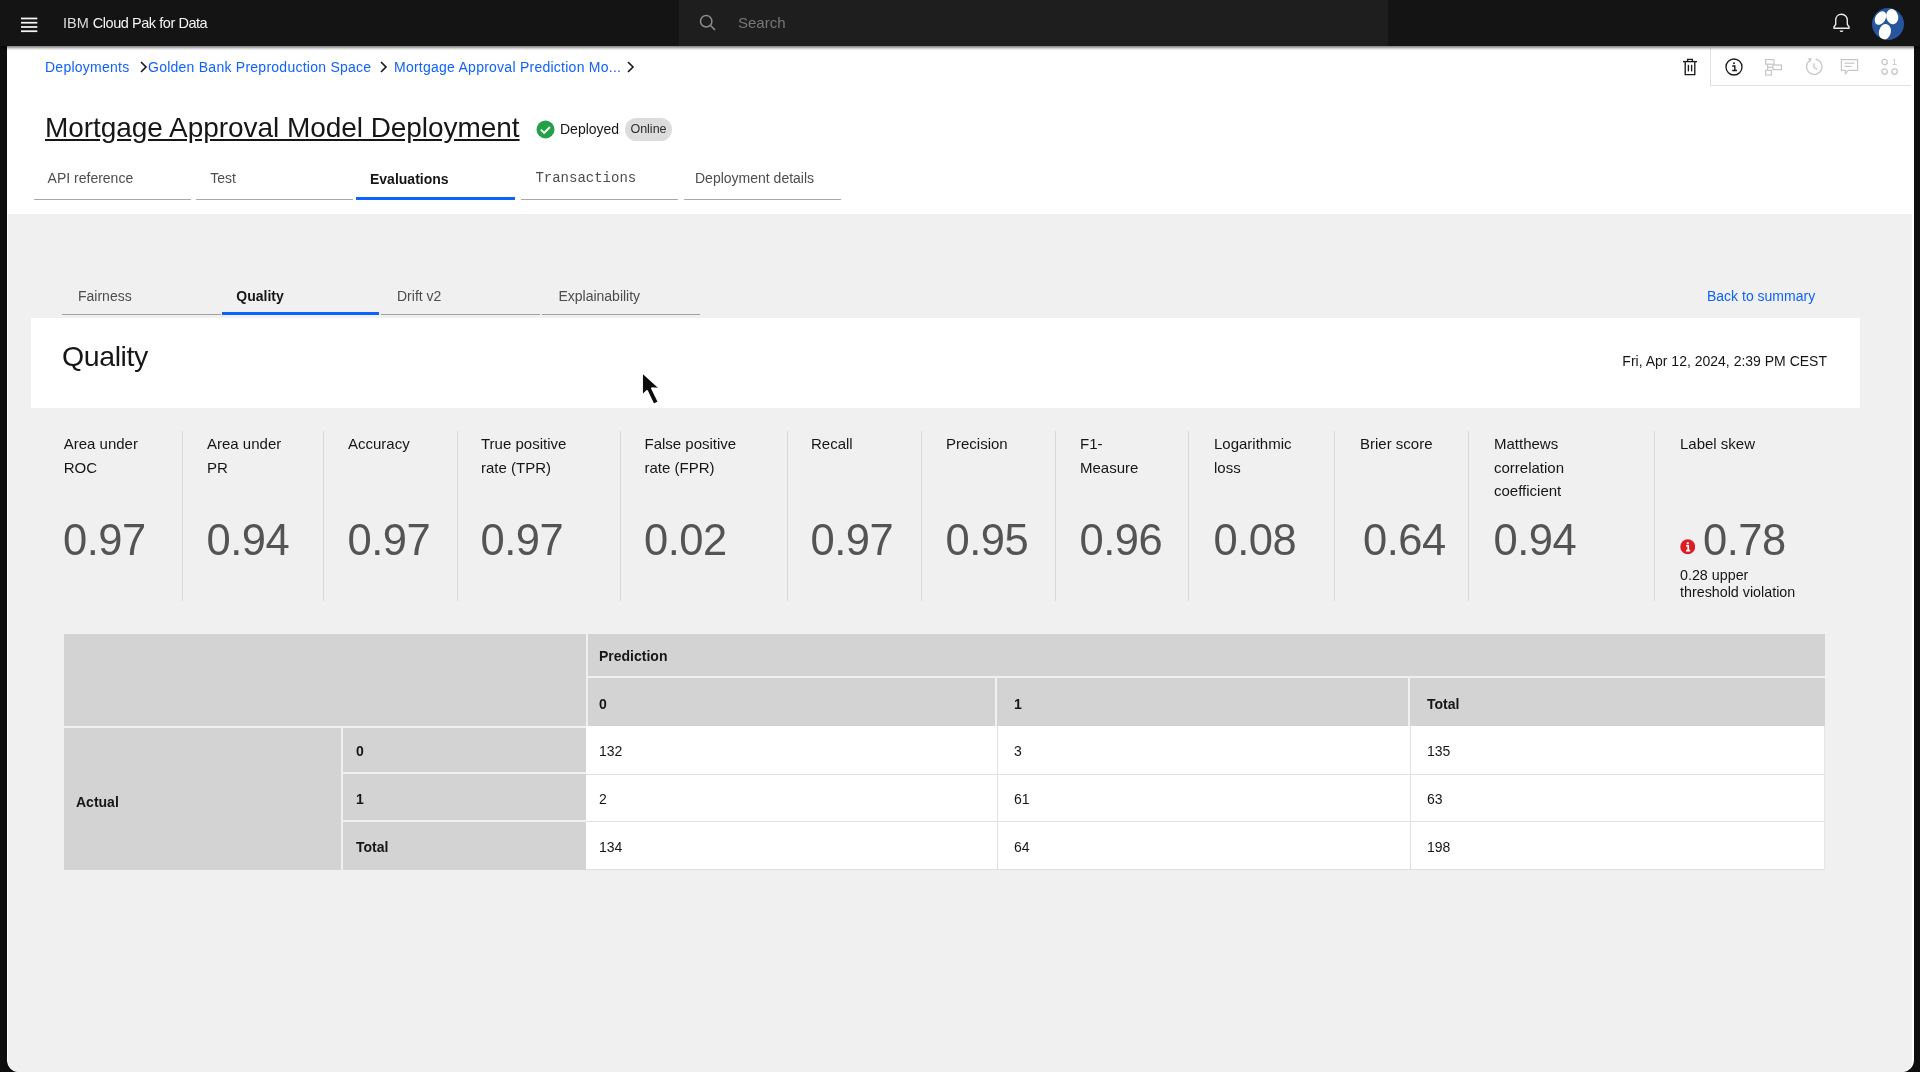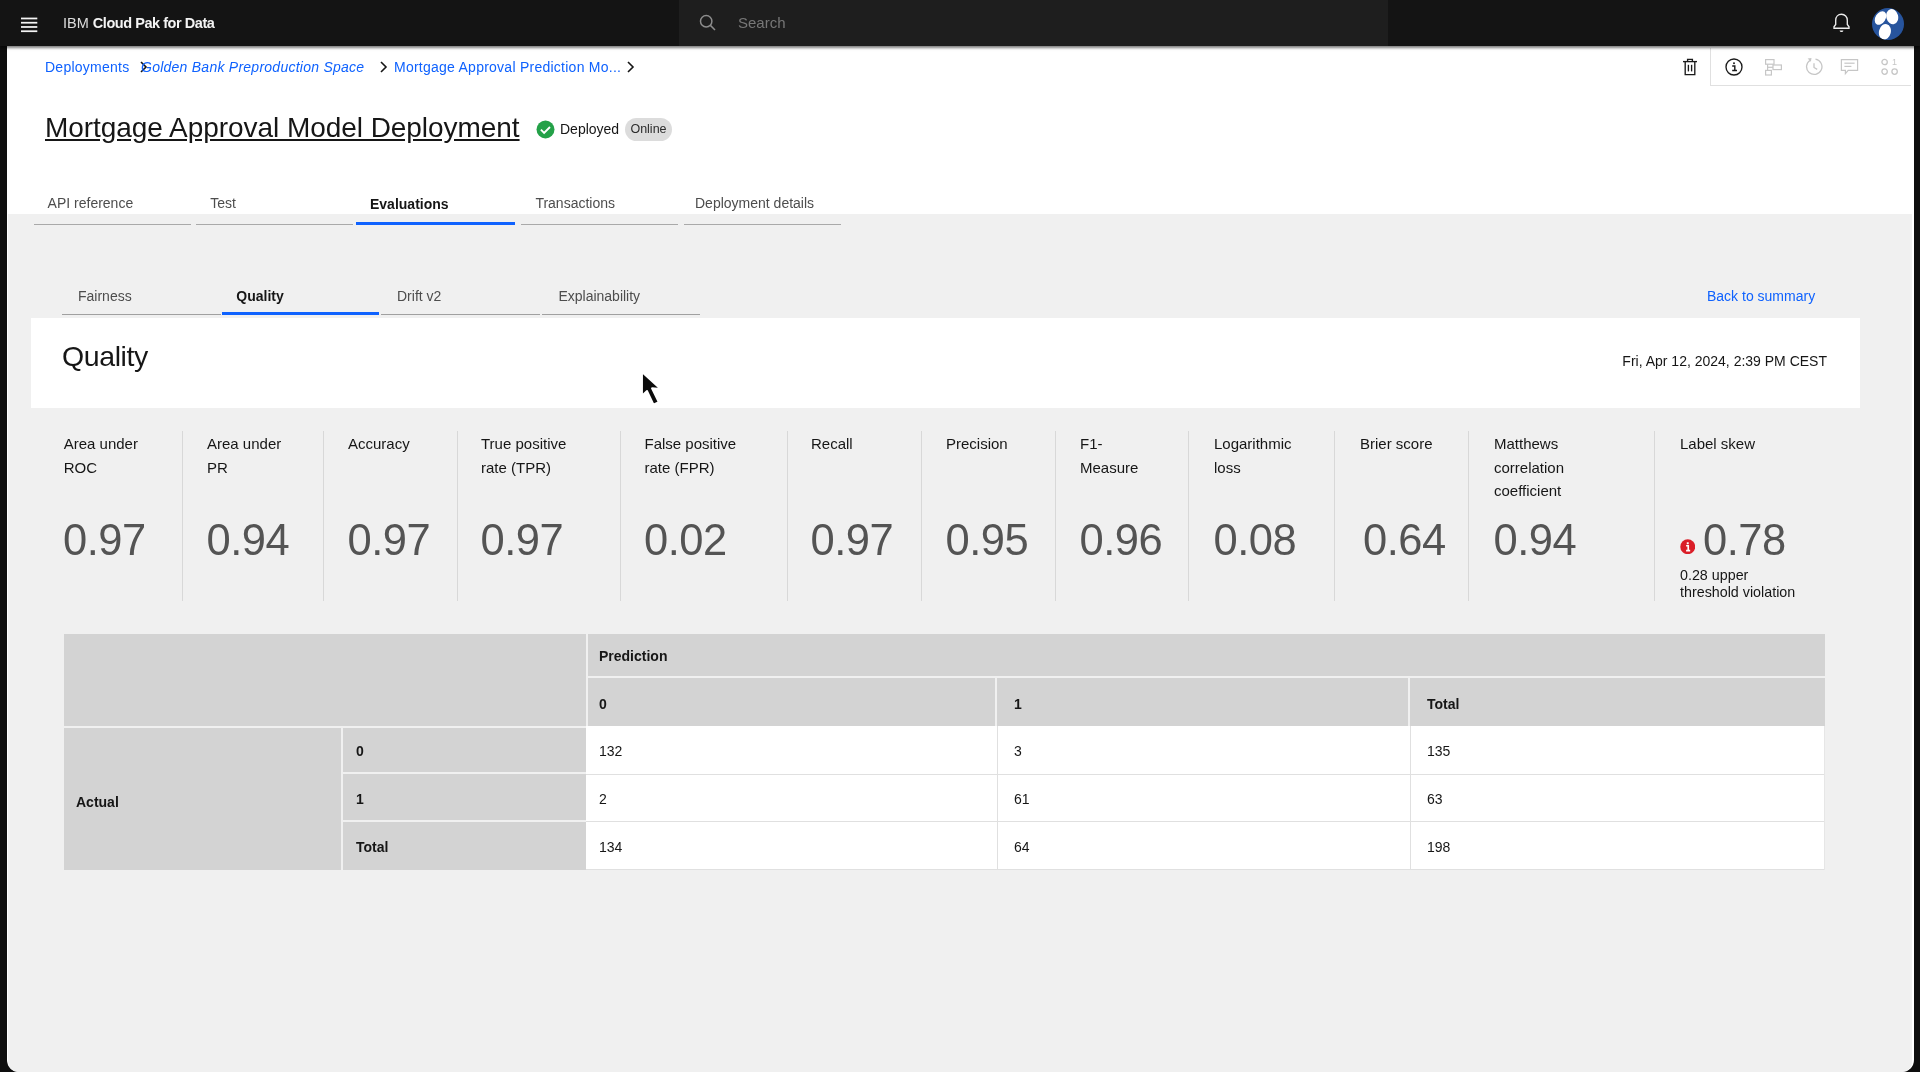--- a/index.html
+++ b/index.html
@@ -6,35 +6,35 @@
   html,body { width:1920px; height:1072px; overflow:hidden; }
   body { background:#0e0e0e; font-family:"Liberation Sans", sans-serif; position:relative; }
   .abs { position:absolute; }
   
   #header { position:absolute; left:0; top:0; width:1920px; height:46px; background:#141414; box-shadow:0 1.5px 2.5px rgba(0,0,0,0.5); z-index:2; }
   #searchbar { position:absolute; left:679px; top:0; width:709px; height:46px; background:#1e1e1e; z-index:3; }
   #searchtxt { position:absolute; left:738px; top:0; height:46px; line-height:46px; font-size:15px; color:#777777; z-index:4; }
   #brand { position:absolute; left:63px; top:0; height:46px; line-height:47px; font-size:14.5px; color:#f4f4f4; z-index:4; }
   #brand .ibm { color:#dcdcdc; font-weight:400; }
   #brand b { letter-spacing:-0.45px; }
-  #brand b { font-weight:700; }
+  #brand b { font-weight:400; }
   
   #shell { position:absolute; left:6.5px; top:46px; width:1907px; height:1026px; background:#ffffff;
            border-radius:0 0 12px 12px; }
   #grayarea { position:absolute; left:8px; top:214px; width:1904px; height:858px; background:#f0f0f0;
               border-radius:0 0 10px 10px; }
   
   .crumb { position:absolute; top:59px; height:16px; line-height:16px; font-size:14px; color:#0f62fe; letter-spacing:0.25px; }
   
   #title { position:absolute; left:45px; top:108px; font-size:28px; color:#161616; letter-spacing:-0.05px; line-height:40px;text-decoration:underline; }
   #deployed { position:absolute; left:560px; top:122px; font-size:14px; color:#161616; line-height:14px; }
   #pill { position:absolute; left:625px; top:117.5px; width:47px; height:23px; background:#dcdcdc; border-radius:12px;
           text-align:center; line-height:23px; font-size:12.5px; color:#2c2c2c; }
   
-  .tab { position:absolute; top:185px; height:40px; font-size:14px; color:#4d4d4d; padding-left:14px;
+  .tab { position:absolute; top:160px; height:40px; font-size:14px; color:#4d4d4d; padding-left:14px;
          border-bottom:1.5px solid #a9a9a9; line-height:37px; }
   .tabsel { border-bottom:3px solid #0f62fe; color:#161616; font-weight:700; line-height:38px; }
   
   .stab { position:absolute; top:281px; height:34px; font-size:14px; color:#4d4d4d; padding-left:16px;
           border-bottom:1.5px solid #a0a0a0; line-height:30px; }
   .stabsel { border-bottom:3.5px solid #0f62fe; color:#161616; font-weight:700; padding-left:14px; }
   #backlink { position:absolute; top:288px; left:1707px; font-size:14px; color:#0f62fe; }
   
   #card { position:absolute; left:30.5px; top:317.5px; width:1829.5px; height:90.5px; background:#ffffff; }
   #cardh { position:absolute; left:62px; top:341px; font-size:28.5px; color:#161616; line-height:30px; letter-spacing:-0.4px; }
@@ -143,39 +143,39 @@
     <circle cx="3.6" cy="4" r="2.7"></circle>
     <circle cx="3.6" cy="13.6" r="2.7"></circle>
     <circle cx="13.6" cy="13.6" r="2.7"></circle>
   </g>
   <text x="13.6" y="7" font-family="Liberation Sans, sans-serif" font-size="9" fill="#c6c6c6" text-anchor="middle">1</text>
 </svg>
 <div class="crumb" style="left:45px;">Deployments</div>
 <svg class="abs" style="left:139px; top:61px;" width="9" height="12" viewBox="0 0 9 12">
     <path d="M2 1 L7 6 L2 11" fill="none" stroke="#161616" stroke-width="1.6"></path>
   </svg>
-<div class="crumb" style="left:141px;font-style:italic;">Golden Bank Preproduction Space</div>
+<div class="crumb" style="left:148px;">Golden Bank Preproduction Space</div>
 <svg class="abs" style="left:379px; top:61px;" width="9" height="12" viewBox="0 0 9 12">
     <path d="M2 1 L7 6 L2 11" fill="none" stroke="#161616" stroke-width="1.6"></path>
   </svg>
 <div class="crumb" style="left:394px;">Mortgage Approval Prediction Mo...</div>
 <svg class="abs" style="left:626px; top:61px;" width="9" height="12" viewBox="0 0 9 12">
     <path d="M2 1 L7 6 L2 11" fill="none" stroke="#161616" stroke-width="1.6"></path>
   </svg>
 <div id="title">Mortgage Approval Model Deployment</div>
 <svg class="abs" style="left:536px; top:120px;" width="19" height="19" viewBox="0 0 19 19">
   <circle cx="9.5" cy="9.5" r="9" fill="#24a148"></circle>
   <path d="M4.9 9.7 L8.1 12.9 L14 7" fill="none" stroke="#ffffff" stroke-width="1.9"></path>
 </svg>
 <div id="deployed">Deployed</div>
 <div id="pill">Online</div>
 <div class="tab" style="left:33.6px; width:157px;">API reference</div>
 <div class="tab" style="left:196.2px; width:157px;">Test</div>
 <div class="tab tabsel" style="left:356px; width:159px;">Evaluations</div>
-<div class="tab" style="left:521.4px; width:157px;">Transactions</div>
+<div class="tab" style="left:521.4px; width:157px;font-family:Liberation Mono, monospace;">Transactions</div>
 <div class="tab" style="left:684px; width:157px; padding-left:11px;">Deployment details</div>
 <div class="stab" style="left:62px; width:158.5px;">Fairness</div>
 <div class="stab stabsel" style="left:222.3px; width:156.8px;">Quality</div>
 <div class="stab" style="left:381px; width:158.5px;">Drift v2</div>
 <div class="stab" style="left:542.4px; width:157.6px;">Explainability</div>
 <div id="backlink">Back to summary</div>
 <div id="card"></div>
 <div id="cardh">Quality</div>
 <div id="carddate">Fri, Apr 12, 2024, 2:39 PM CEST</div>
 <div class="msep" style="left:182px;"></div>

